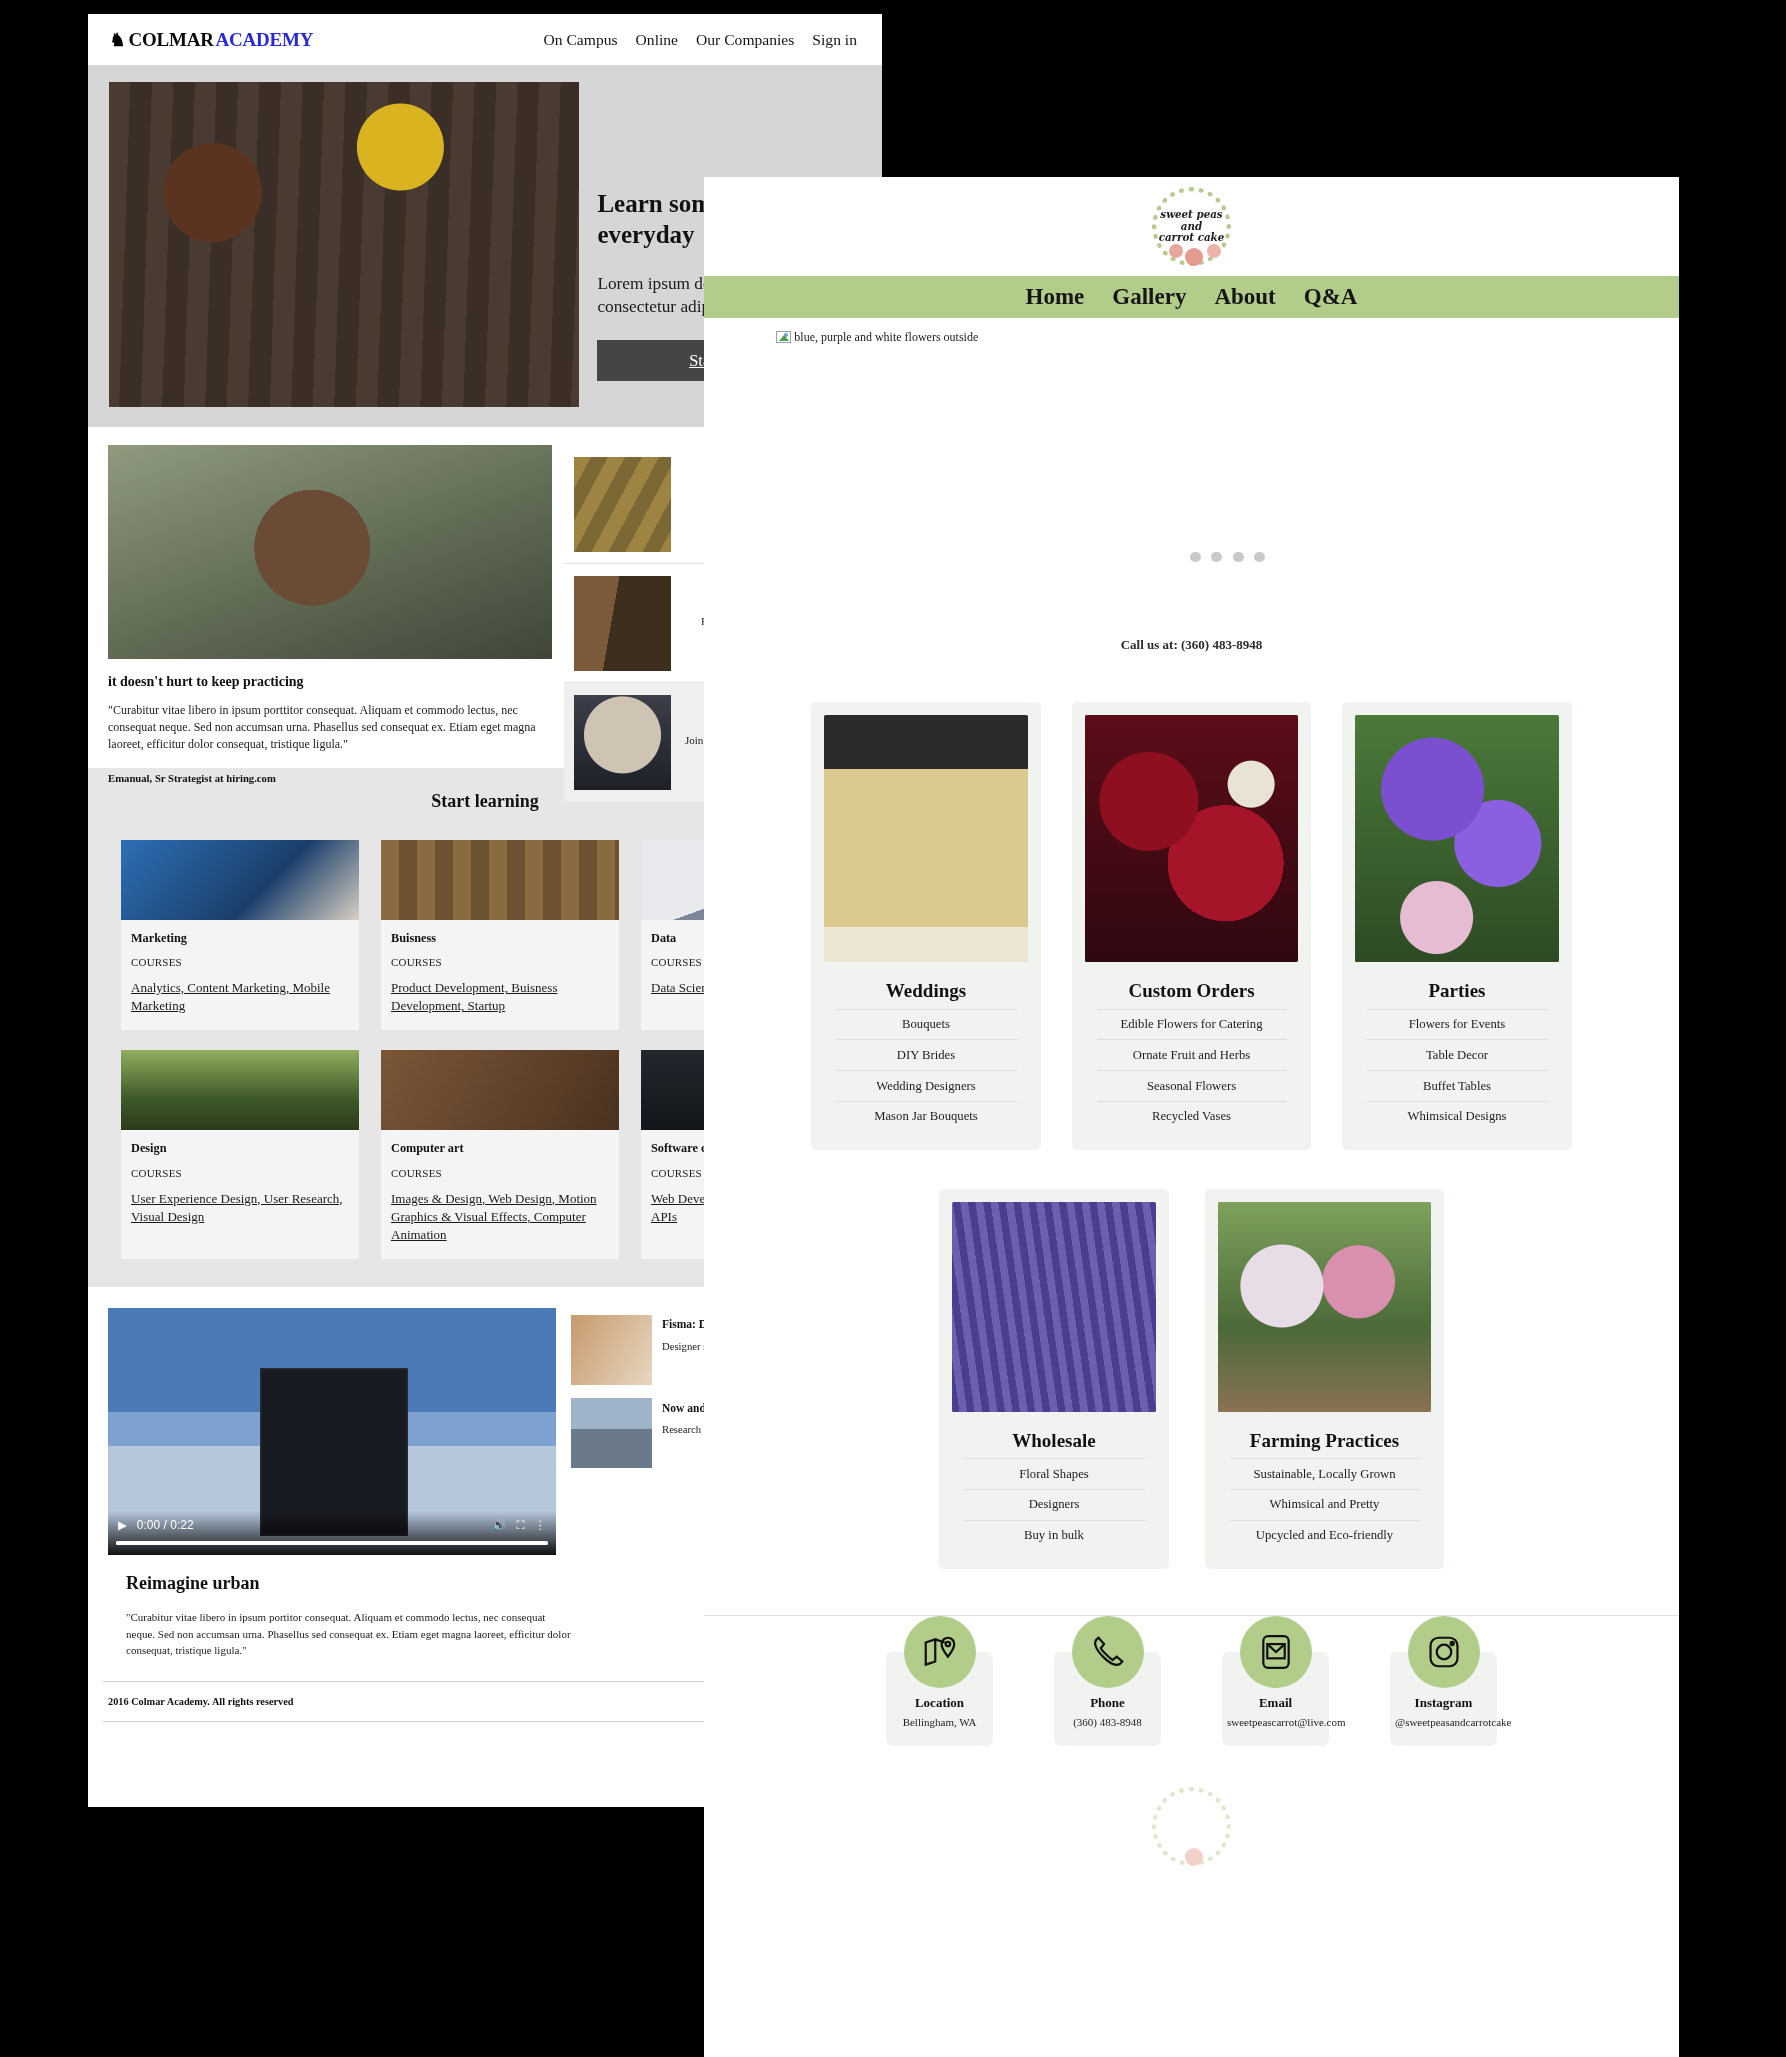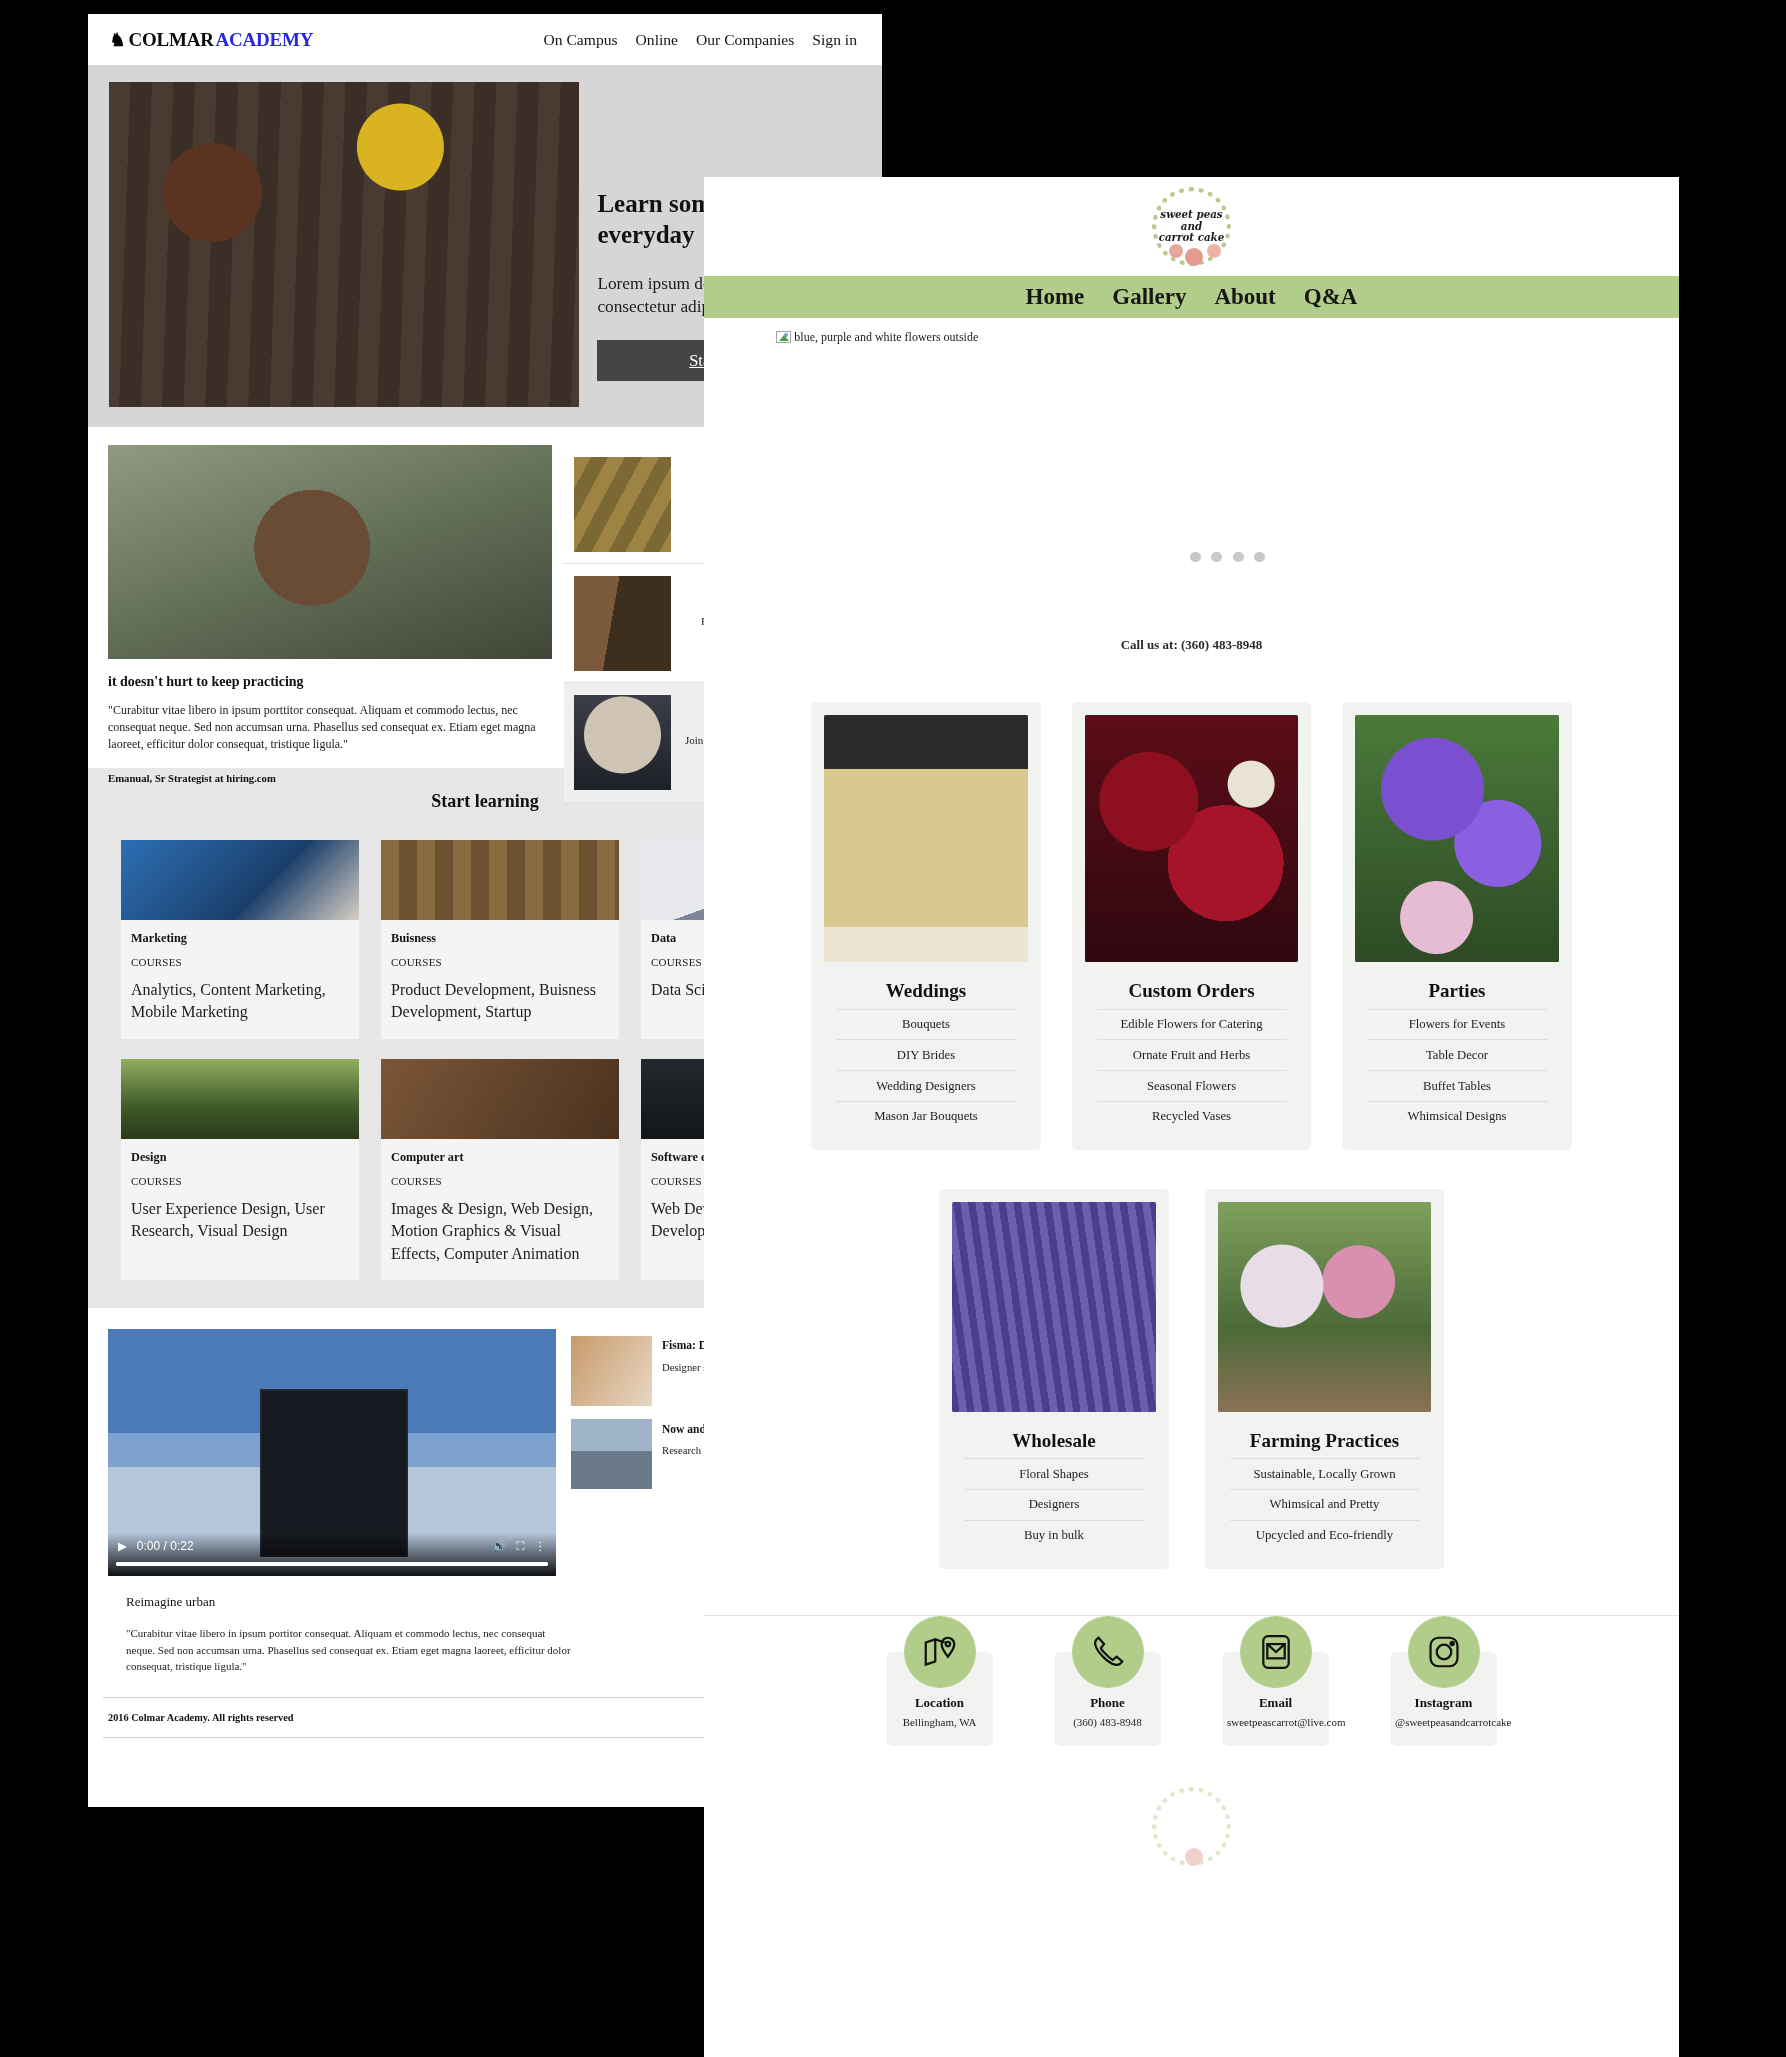--- a/index.html
+++ b/index.html
@@ -50,34 +50,34 @@
   .ca-news-body a { font-size:11px; color:#3333dd; text-decoration:none; }
 
   .ca-learning { background:#e6e6e6; padding:23px 0 28px; }
   .ca-learning h2 { text-align:center; font-size:18px; font-weight:700; color:#111; margin-bottom:28px; }
   .ca-card-grid { display:grid; grid-template-columns: repeat(3, 238px); gap:20px 22px; padding-left:33px; }
   .ca-card { background:#f4f4f4; }
   .ca-card .pic { width:100%; height:80px; overflow:hidden; }
   .ca-card .body { padding:10.7px 10px 15px; }
   .ca-card h4 { font-size:12.3px; font-weight:700; color:#111; margin-bottom:10.7px; }
   .ca-card .sub { font-size:11px; color:#1b1b1b; margin-bottom:10.7px; letter-spacing:0.2px;}
-  .ca-card .desc { font-size:16px; line-height:1.4; color:#1b1b1b; }
+  .ca-card .desc { font-size:13px; line-height:1.4; color:#1b1b1b;text-decoration:underline; }
 
   .ca-thesis { background:#fff; padding:21.4px 0 6.6px; }
   .ca-thesis h2 { text-align:center; font-size:18px; font-weight:700; color:#111; margin-bottom:20px; }
   .ca-thesis-row { display:flex; padding-left:20px; gap:15px; }
   .ca-video-col { width:448px; }
   .ca-video { width:100%; height:247px; background:#0c0f14; position:relative; overflow:hidden; }
   .ca-video-ctl { position:absolute; left:0; right:0; bottom:0; height:44px; background:linear-gradient(to top, rgba(0,0,0,.92), rgba(0,0,0,0)); }
   .ca-video-ctl .row { display:flex; align-items:center; height:28px; padding:0 10px; color:#fff; gap:10px; }
   .ca-video-ctl .time { font-family:"Liberation Sans", sans-serif; font-size:12px; }
   .ca-video-ctl .spacer { flex:1; }
   .ca-video-ctl .ic { font-size:11.5px; opacity:.95; cursor:pointer; }
   .ca-video-bar { height:4.1px; margin:1.6px 8.2px 0; background:#fff; border-radius:1.6px; }
-  .ca-thesis-cap h3 { font-size:13px; font-weight:400; color:#111; margin:18px 0 15px 18px; }
+  .ca-thesis-cap h3 { font-size:18px; font-weight:700; color:#111; margin:18px 0 15px 18px; }
   .ca-thesis-cap p { font-size:11px; line-height:1.5; color:#1b1b1b; margin-left:18px; width:448px; }
   .ca-thesis-side { flex:1; }
   .ca-thesis-item { display:flex; gap:10px; padding:6.6px 0; align-items:flex-start; }
   .ca-thesis-item .pic { width:81px; height:70px; flex:0 0 81px; overflow:hidden; }
   .ca-thesis-item .tx { padding-top:3.3px; }
   .ca-thesis-item h4 { font-size:11.5px; font-weight:700; color:#111; margin-bottom:8.2px; }
   .ca-thesis-item p { font-size:10.7px; line-height:1.35; color:#1b1b1b; }
 
   .ca-footer { border-top:0.8px solid #cfcfcf; border-bottom:0.8px solid #cfcfcf; margin:15px 15px 0; padding:11.5px 0 11.5px 5px; }
   .ca-footer span { font-size:10.3px; font-weight:700; color:#111; }

